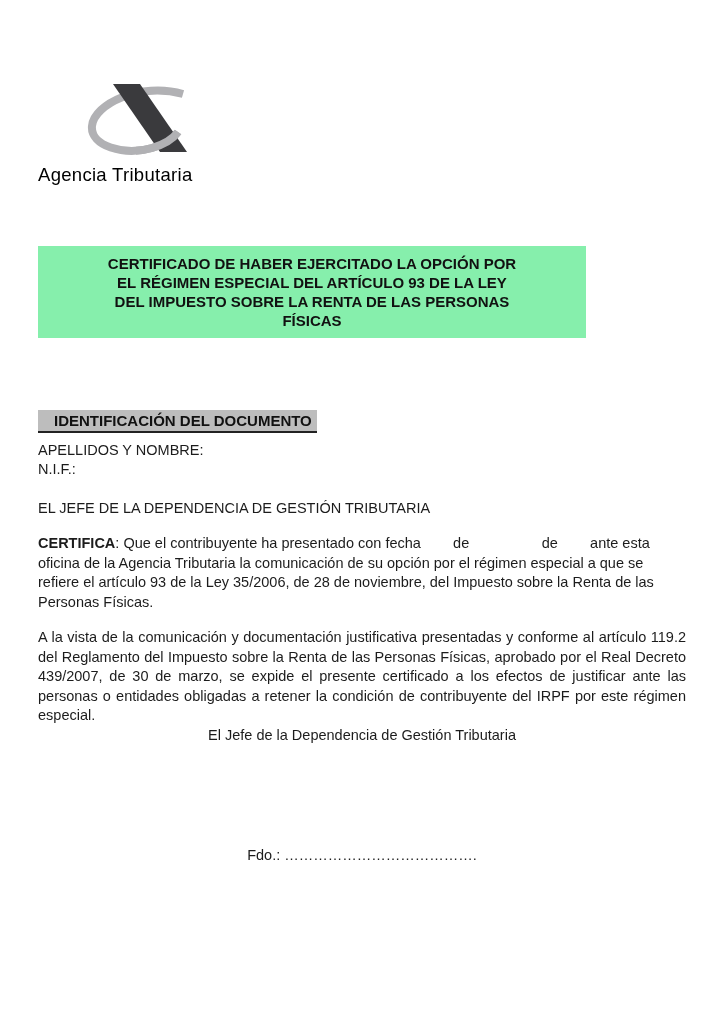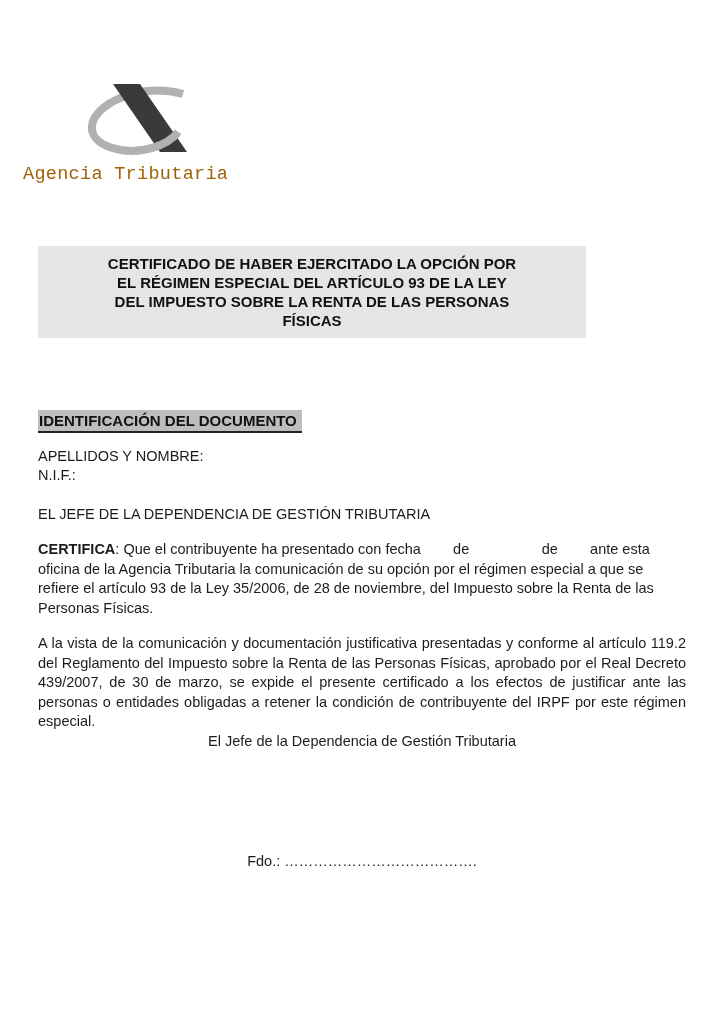--- a/index.html
+++ b/index.html
@@ -20,36 +20,36 @@
   
   .logo-mark {
     position: absolute;
     left: 80px;
     top: 80px;
     width: 112px;
     height: 78px;
   }
   .brand-name {
     position: absolute;
-    left: 23px;
+    left: 38px;
     top: 164px;
-    font-family: Liberation Mono, monospace;
+    font-family: Liberation Sans, sans-serif;
     font-size: 18.5px;
-    color: #a16207;
+    color: #000000;
     letter-spacing: 0.3px;
   }
 
   
   .title-box {
     position: absolute;
     left: 38px;
     top: 246px;
     width: 548px;
     height: 92px;
-    background: #e5e5e5;
+    background: #86efac;
     display: flex;
     align-items: center;
     justify-content: center;
   }
   .title-box .title-text {
     font-size: 15px;
     font-weight: bold;
     text-align: center;
     line-height: 19px;
     white-space: pre-line;
@@ -60,22 +60,22 @@
   .content {
     position: absolute;
     left: 38px;
     top: 410px;
     width: 648px;
     font-size: 14.5px;
     line-height: 19.5px;
   }
   .section-heading {
     display: inline-block;
-    margin: 0 0 14px 0;
-    padding: 1px 5px 0 1px;
+    margin: 0 0 8px 0;
+    padding: 1px 5px 0 16px;
     font-size: 15px;
     font-weight: bold;
     background: #bdbdbd;
     border-bottom: 2px solid #222222;
     color: #111111;
   }
   .field-line { margin: 0; }
   .issuer-line { margin: 19px 0 0 0; }
   .para { margin: 16px 0 0 0; }
   .para-prewrap { white-space: pre-wrap; }

